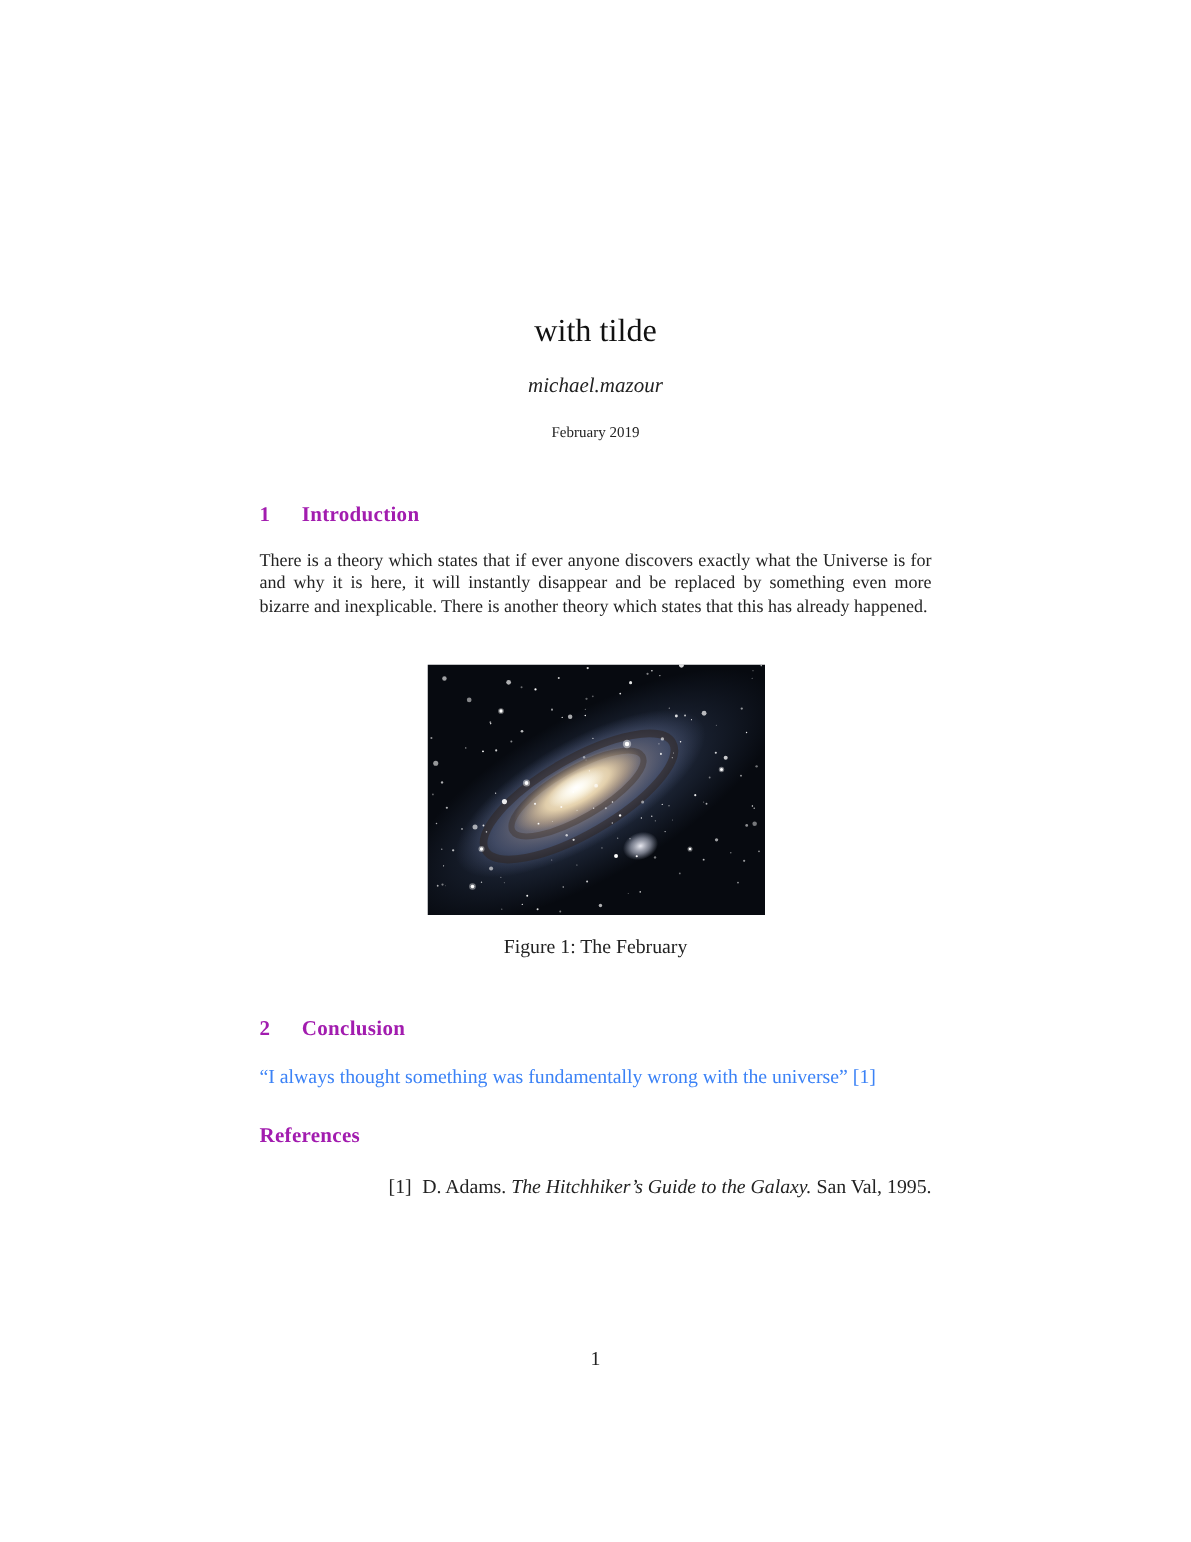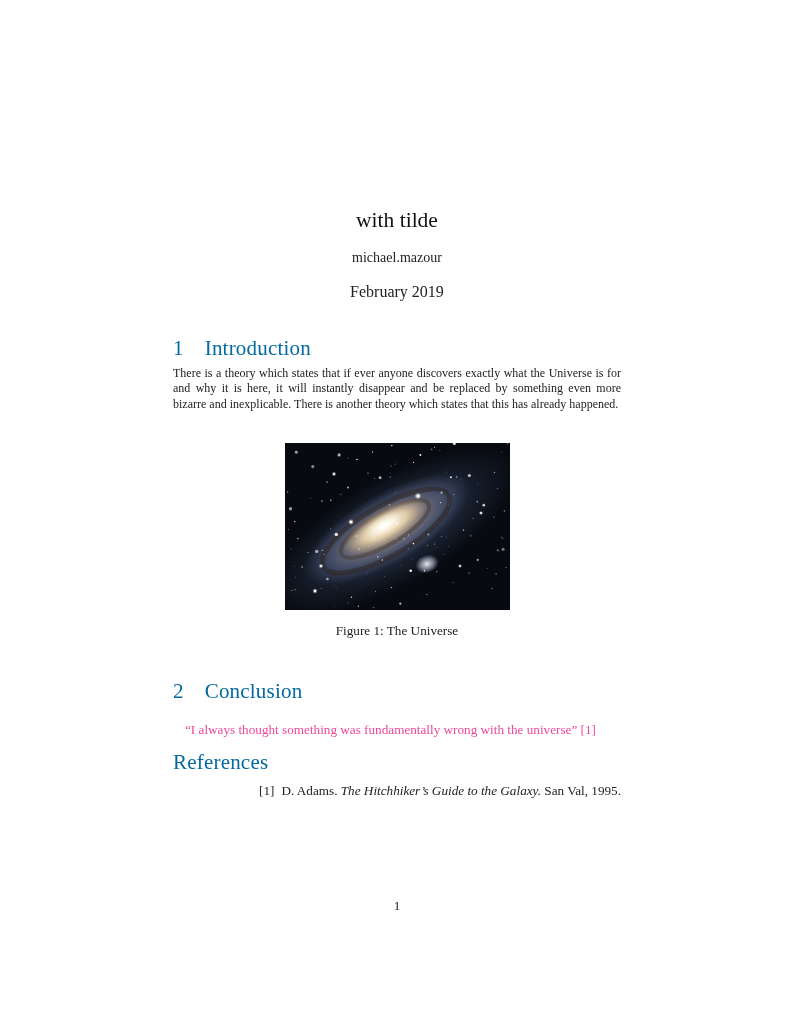--- a/index.html
+++ b/index.html
@@ -13,30 +13,30 @@
     overflow: hidden;
   }
   .title-block {
     position: absolute;
     left: 173px;
     width: 448px;
     top: 208px;
     text-align: center;
   }
   .doc-title  { font-size: 21.5px; color: #111; }
-  .doc-author { font-size: 14px; margin-top: 17px; color: #222; }
-  .doc-date   { font-size: 16px; margin-top: 17px; color: #222; }
+  .doc-author { font-size: 14px; margin-top: 17px; color: #222; font-style: italic; }
+  .doc-date   { font-size: 10px; margin-top: 17px; color: #222; }
 
   .sec-heading {
     position: absolute;
     left: 173px;
     width: 448px;
-    font-size: 21px;
-    font-weight: normal;
-    color: #0369a1;
+    font-size: 14px;
+    font-weight: bold;
+    color: #a21caf;
     letter-spacing: 0.2px;
   }
   .sec-heading .sec-num { display: inline-block; margin-right: 21px; }
   .h-intro      { top: 336px; }
   .h-conclusion { top: 679px; }
   .h-references { top: 750px; }
 
   .body-par {
     position: absolute;
     left: 173px;
@@ -63,24 +63,24 @@
     top: 623px;
     text-align: center;
     font-size: 13.2px;
     color: #222;
   }
   .quote-par {
     position: absolute;
     left: 173px;
     width: 448px;
     top: 710px;
-    margin: 12px;
+    margin: 0;
     font-size: 13.2px;
     line-height: 15.3px;
-    color: #ec4899;
+    color: #3b82f6;
   }
   .ref-entry {
     position: absolute;
     left: 173px;
     width: 448px;
     top: 783px;
     font-size: 13.2px;
     line-height: 15.3px;
     color: #222;
     text-align: right;
@@ -295,21 +295,21 @@
           <circle cx="99.6" cy="133.6" r="0.35" fill="#ffffff" opacity="0.67"></circle>
           <circle cx="97.2" cy="85.0" r="0.65" fill="#ffffff" opacity="0.77"></circle>
           <circle cx="110.3" cy="49.2" r="0.39" fill="#ffffff" opacity="0.97"></circle>
           <circle cx="82.8" cy="130.3" r="0.36" fill="#ffffff" opacity="0.56"></circle>
           <circle cx="63.2" cy="159.9" r="0.47" fill="#ffffff" opacity="0.96"></circle>
           <circle cx="202.2" cy="125.5" r="0.44" fill="#ffffff" opacity="0.53"></circle>
         </g>
     </svg>
   </div>
 
-  <div class="fig-caption">Figure 1: The Universe</div>
+  <div class="fig-caption">Figure 1: The February</div>
 
   <div class="sec-heading h-conclusion">
     <span class="sec-num">2</span><span>Conclusion</span>
   </div>
 
   <p class="quote-par">“I always thought something was fundamentally wrong with the universe” [1]</p>
 
   <div class="sec-heading h-references">References</div>
 
   <div class="ref-entry">

